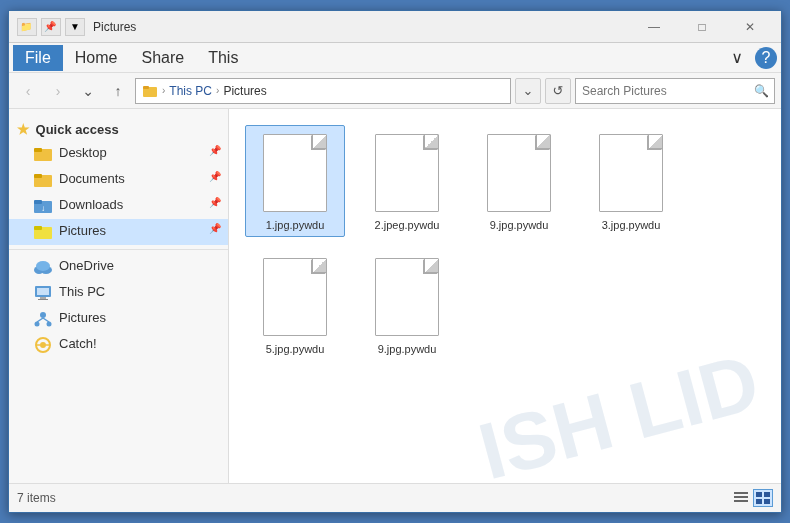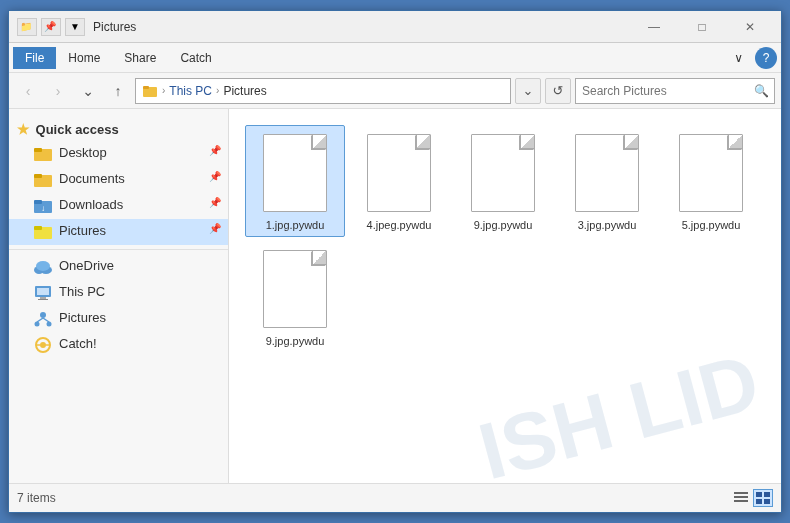--- a/index.html
+++ b/index.html
@@ -75,21 +75,21 @@
       height: 30px;
       background: #f5f5f5;
       border-bottom: 1px solid #ddd;
       display: flex;
       align-items: center;
       padding: 0 4px;
       flex-shrink: 0;
     }
     .menu-item {
       padding: 4px 12px;
-      font-size: 12px;
+      font-size: 16px;
       cursor: pointer;
       color: #333;
     }
     .menu-item.active {
       background: #3c7fc2;
       color: #fff;
     }
     
     .address-bar {
       height: 36px;
@@ -242,21 +242,21 @@
       color: rgba(180, 200, 220, 0.3);
       transform: rotate(-15deg);
       pointer-events: none;
       user-select: none;
       z-index: 0;
       font-family: Arial Black, sans-serif;
     }
     .files-grid {
       display: flex;
       flex-wrap: wrap;
-      gap: 4px;
+      gap: 12px;
       padding: 8px;
       flex: 1;
       align-content: flex-start;
       position: relative;
       z-index: 1;
     }
     .file-item {
       width: 100px;
       display: flex;
       flex-direction: column;
@@ -367,21 +367,21 @@
       <button class="title-btn">—</button>
       <button class="title-btn">□</button>
       <button class="title-btn close">✕</button>
     </div>
   </div>
 
   <div class="menu-bar">
     <div class="menu-item active">File</div>
     <div class="menu-item">Home</div>
     <div class="menu-item">Share</div>
-    <div class="menu-item">Catch</div>
+    <div class="menu-item">This</div>
     <div style="flex:1"></div>
     <div class="menu-item">∨</div>
     <div class="menu-item" style="background:#3c7fc2;color:#fff;border-radius:50%;width:22px;height:22px;display:flex;align-items:center;justify-content:center;padding:0;">?</div>
   </div>
 
   <div class="address-bar">
     <div class="nav-btn disabled">‹</div>
     <div class="nav-btn disabled">›</div>
     <div class="nav-btn">⌄</div>
     <div class="nav-btn">↑</div>
@@ -519,21 +519,21 @@
           </div>
           <div class="file-name">1.jpg.pywdu</div>
         </div>
 
         <div class="file-item">
           <div class="file-icon">
             <div class="file-page">
               <div style="position:absolute;top:0;right:0;width:14px;height:14px;background:linear-gradient(135deg,#fff 50%,#ccc 50%);border-left:1px solid #aaa;border-bottom:1px solid #aaa;"></div>
             </div>
           </div>
-          <div class="file-name">4.jpeg.pywdu</div>
+          <div class="file-name">2.jpeg.pywdu</div>
         </div>
 
         <div class="file-item">
           <div class="file-icon">
             <div class="file-page">
               <div style="position:absolute;top:0;right:0;width:14px;height:14px;background:linear-gradient(135deg,#fff 50%,#ccc 50%);border-left:1px solid #aaa;border-bottom:1px solid #aaa;"></div>
             </div>
           </div>
           <div class="file-name">9.jpg.pywdu</div>
         </div>

